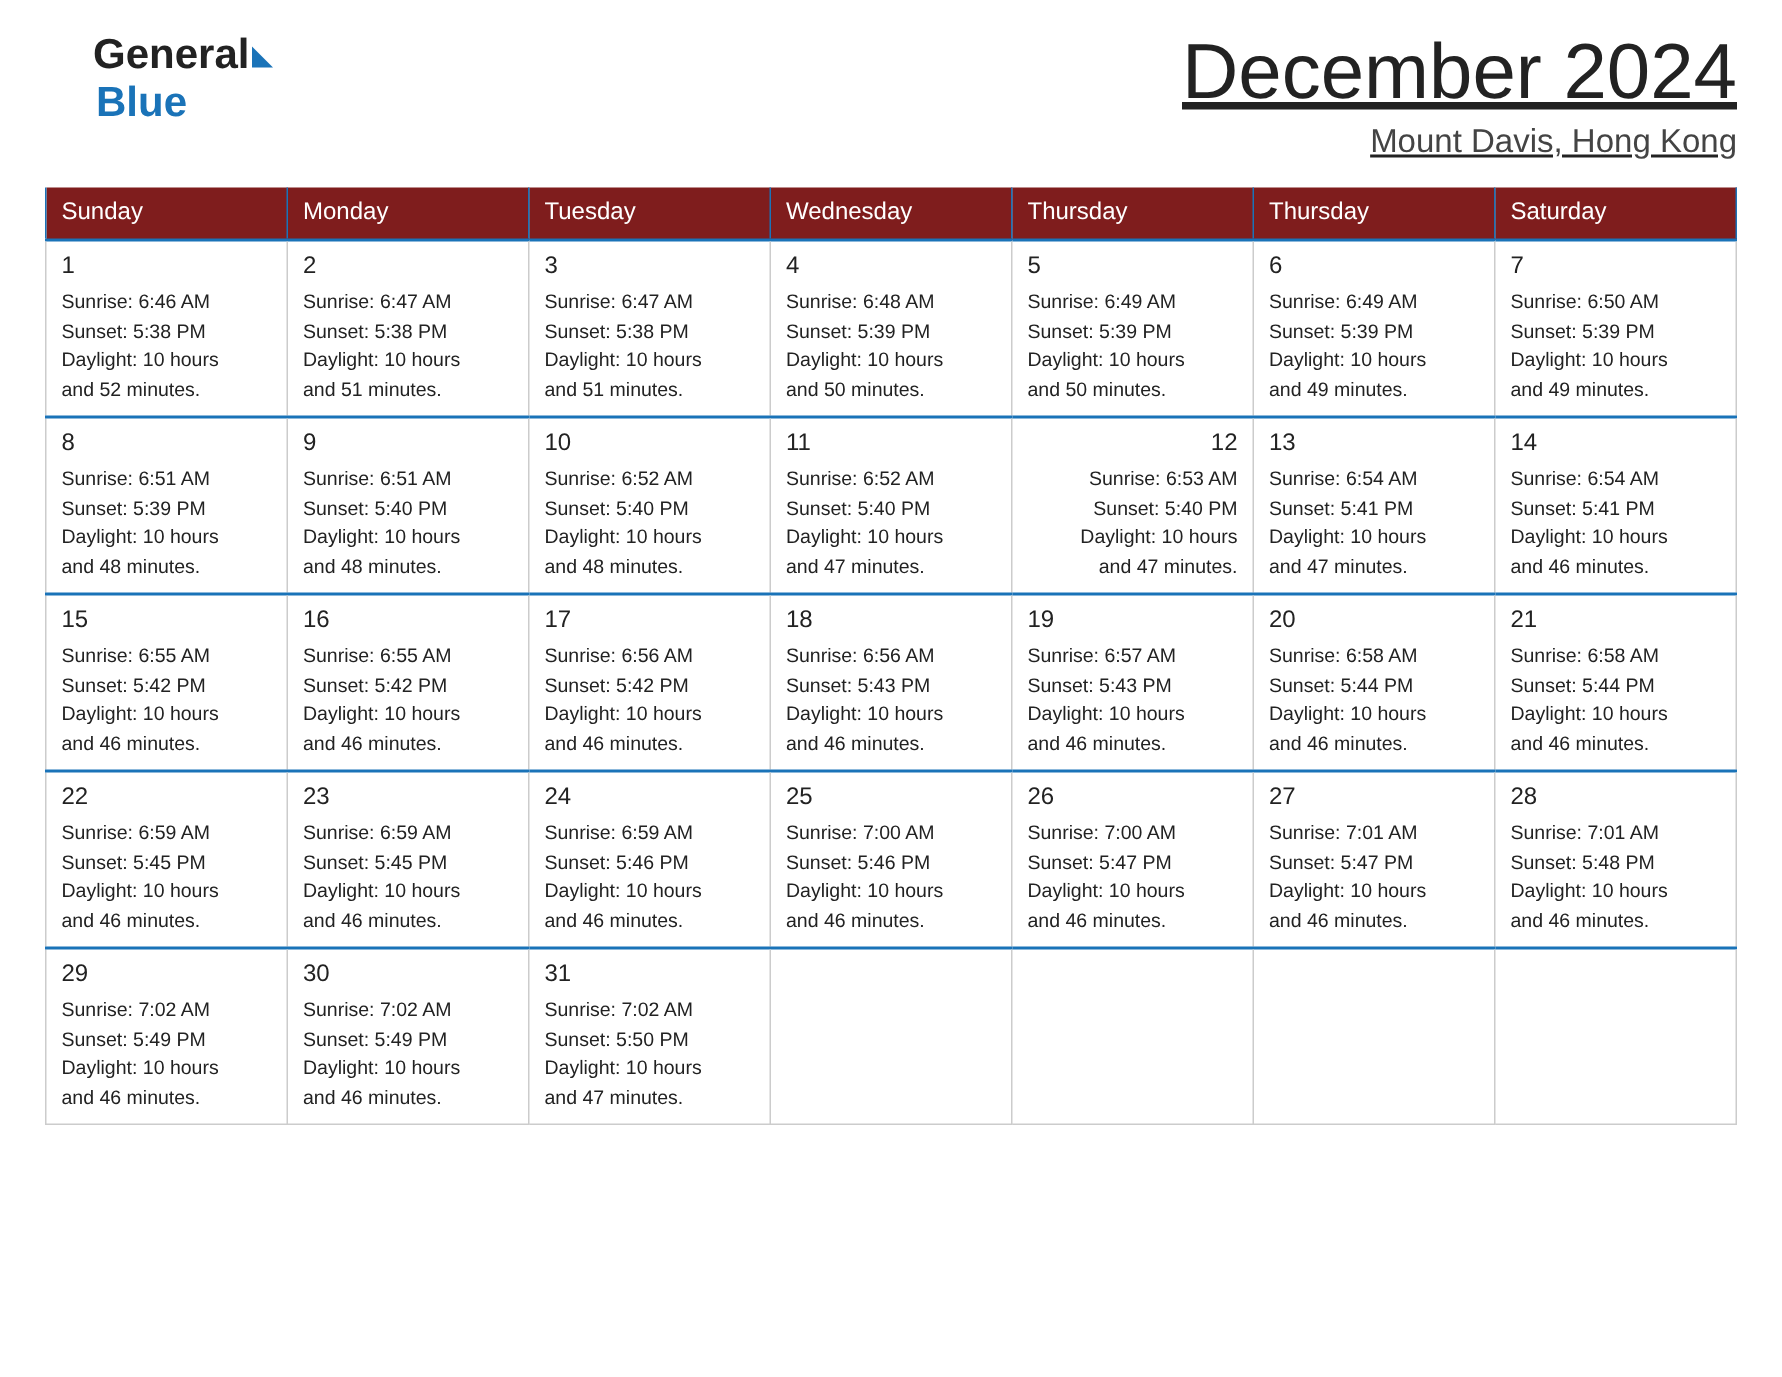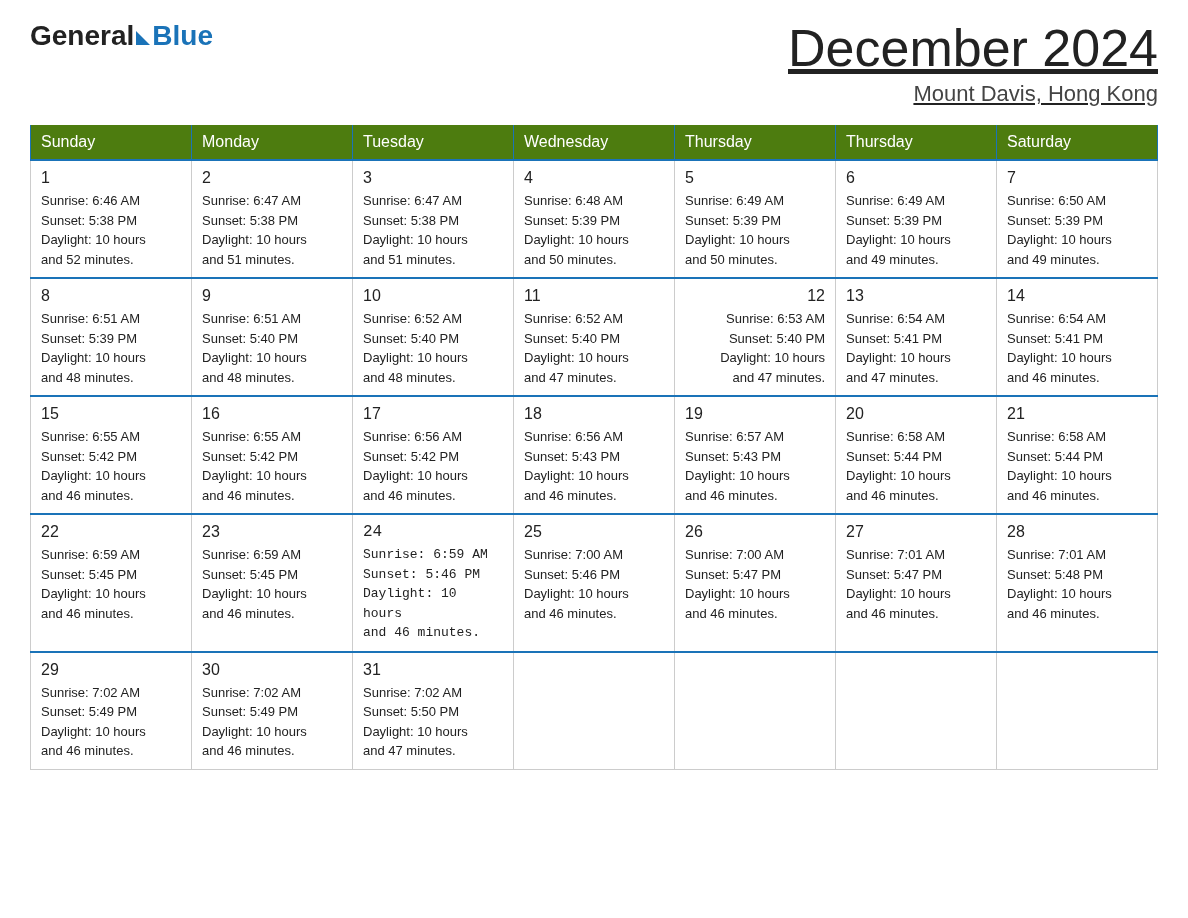--- a/index.html
+++ b/index.html
@@ -12,21 +12,23 @@
       padding: 20px 30px 30px 30px;
     }
     .header {
       display: flex;
       justify-content: space-between;
       align-items: flex-start;
       margin-bottom: 18px;
     }
     .logo {
       display: flex;
+      flex-direction: column;
       align-items: flex-start;
+      margin-left: 32px;
     }
     .logo-top {
       display: flex;
       align-items: center;
     }
     .logo-text-general {
       font-size: 28px;
       font-weight: bold;
       color: #222;
     }
@@ -59,21 +61,21 @@
       font-size: 22px;
       color: #444;
       margin-top: 4px;
     }
     .calendar-table {
       width: 100%;
       border-collapse: collapse;
       table-layout: fixed;
     }
     .calendar-table th {
-      background: #4d7c0f;
+      background: #7f1d1d;
       color: #fff;
       font-size: 16px;
       font-weight: normal;
       padding: 8px 10px;
       text-align: left;
       border: 1px solid #1a73b8;
     }
     .calendar-table td {
       vertical-align: top;
       padding: 8px 10px;
@@ -235,21 +237,21 @@
       </tr>
       <tr>
         <td style="border-top: 2px solid rgb(26, 115, 184);">
         <span class="day-num">22</span>
         <div class="day-info">Sunrise: 6:59 AM<br>Sunset: 5:45 PM<br>Daylight: 10 hours<br>and 46 minutes.</div>
       </td>
         <td style="border-top: 2px solid rgb(26, 115, 184);">
         <span class="day-num">23</span>
         <div class="day-info">Sunrise: 6:59 AM<br>Sunset: 5:45 PM<br>Daylight: 10 hours<br>and 46 minutes.</div>
       </td>
-        <td style="border-top: 2px solid rgb(26, 115, 184); font-family: Liberation Mono, monospace;">
+        <td style="border-top: 2px solid rgb(26, 115, 184);">
         <span class="day-num">24</span>
         <div class="day-info">Sunrise: 6:59 AM<br>Sunset: 5:46 PM<br>Daylight: 10 hours<br>and 46 minutes.</div>
       </td>
         <td style="border-top: 2px solid rgb(26, 115, 184);">
         <span class="day-num">25</span>
         <div class="day-info">Sunrise: 7:00 AM<br>Sunset: 5:46 PM<br>Daylight: 10 hours<br>and 46 minutes.</div>
       </td>
         <td style="border-top: 2px solid rgb(26, 115, 184);">
         <span class="day-num">26</span>
         <div class="day-info">Sunrise: 7:00 AM<br>Sunset: 5:47 PM<br>Daylight: 10 hours<br>and 46 minutes.</div>

